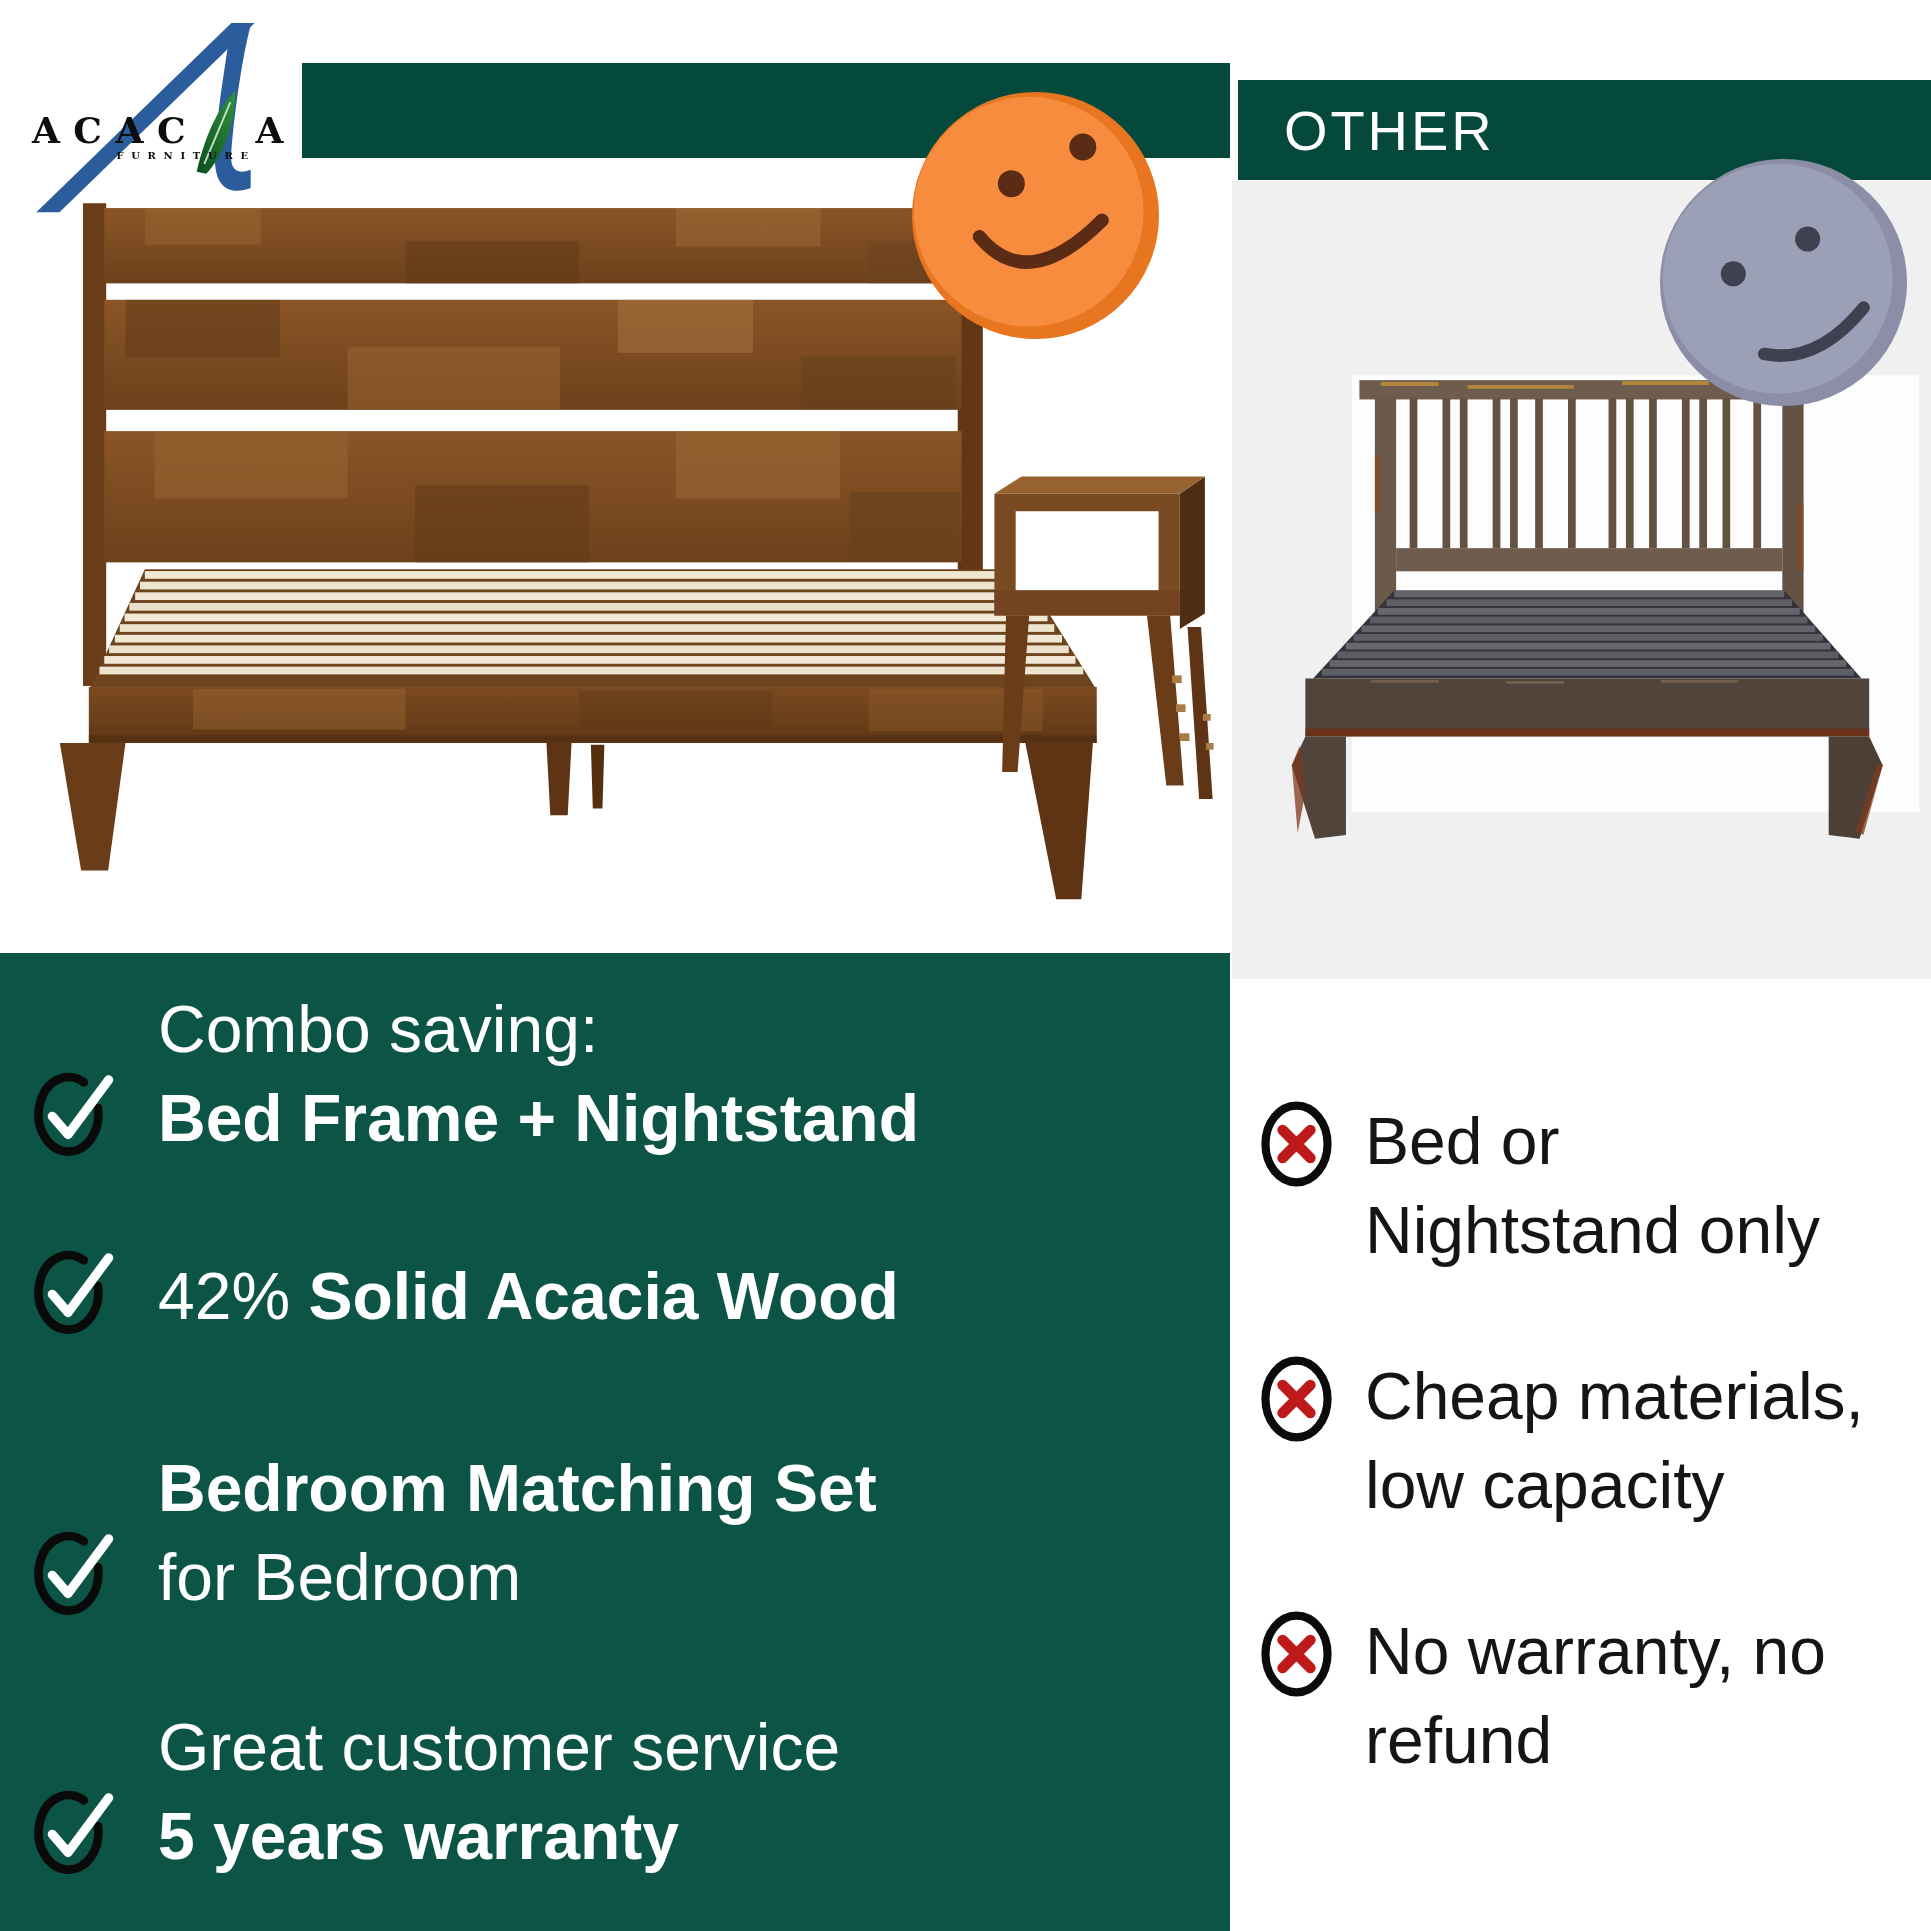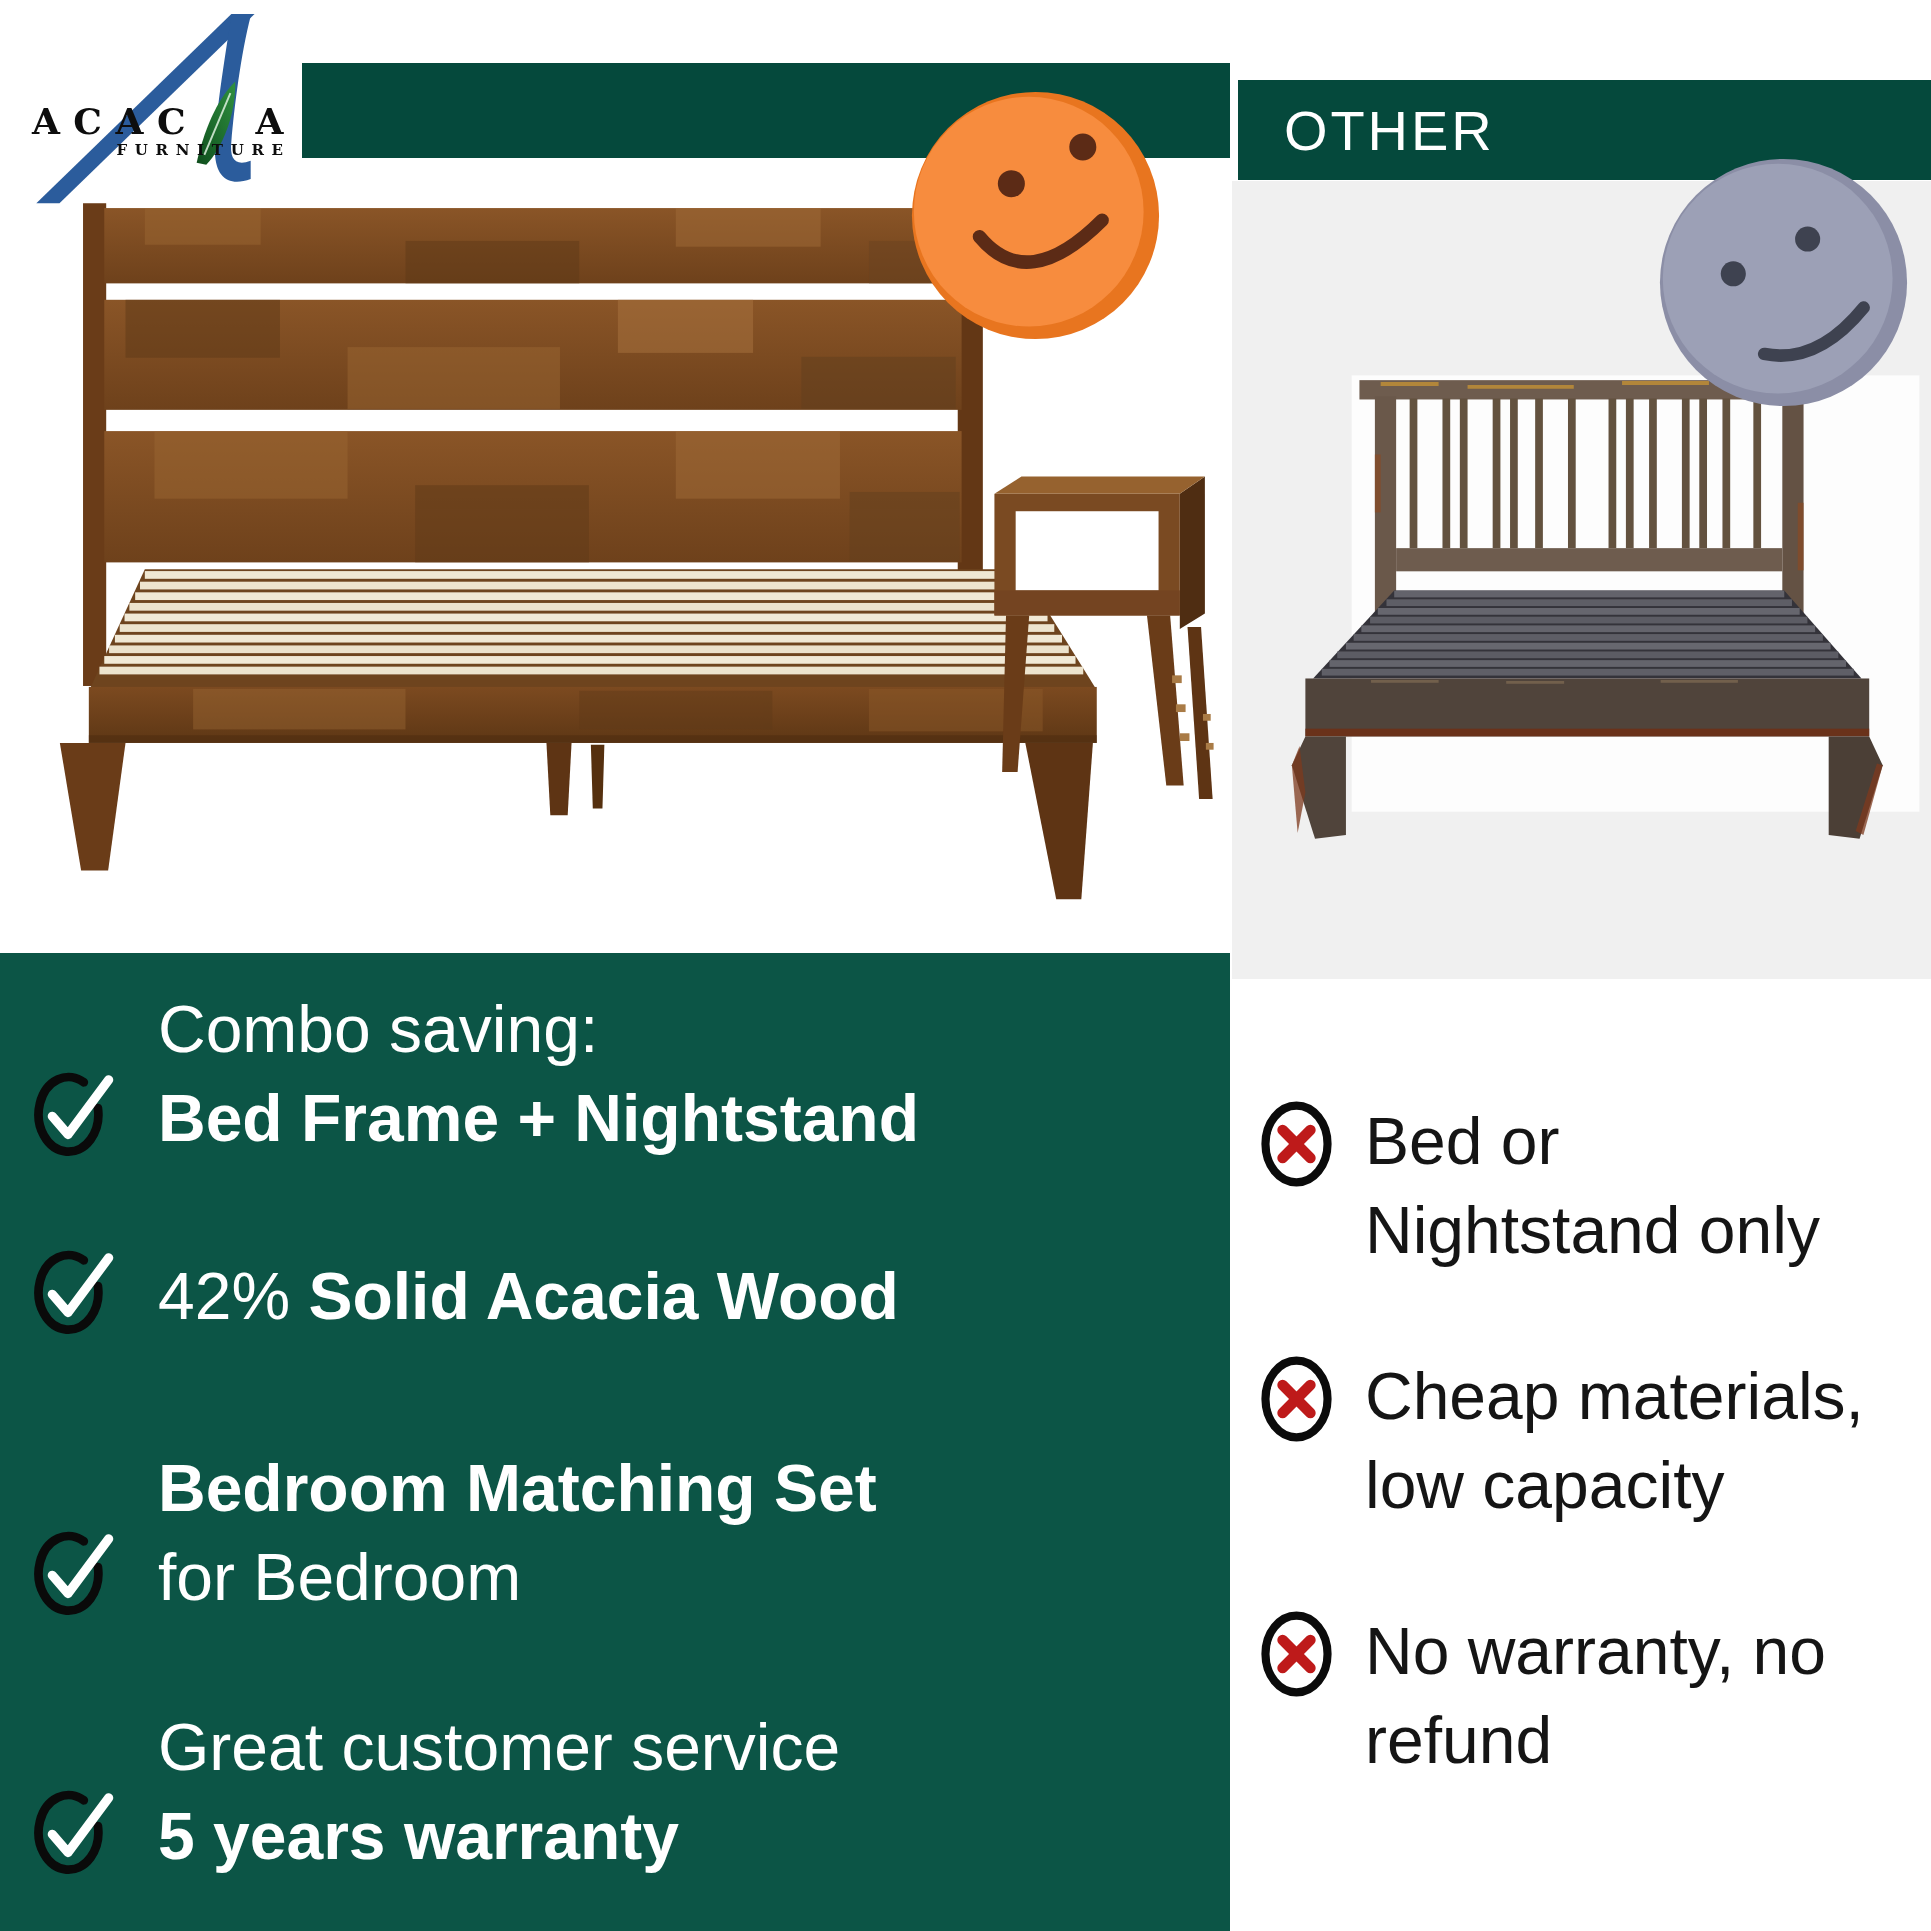--- a/index.html
+++ b/index.html
@@ -10,28 +10,28 @@
   .band-left{position:absolute;left:302px;top:63px;width:928px;height:95px;background:#05493C;}
   .band-right{position:absolute;left:1238px;top:80px;width:795px;height:100px;background:#05493C;
               display:flex;align-items:center;}
   .other-label{color:#ffffff;font-size:56px;letter-spacing:2.9px;margin-left:46px;font-weight:400;}
 
   
   .gray-panel{position:absolute;left:1232px;top:181px;width:699px;height:798px;background:#F0F0F0;}
   .green-panel{position:absolute;left:0;top:953px;width:1230px;height:978px;background:#0C5546;}
 
   
-  .logo{position:absolute;left:17.4px;top:8px;width:309px;height:172px;}
+  .logo{position:absolute;left:17.4px;top:17px;width:309px;height:172px;}
   .logo svg{position:absolute;left:0;top:0;}
   .brand-name{position:absolute;left:14.5px;top:92px;font-family:"DejaVu Serif",serif;font-weight:bold;
               font-size:36px;letter-spacing:13.5px;color:#0d0d0d;}
   .brand-name-last{position:absolute;left:238px;top:92px;font-family:"DejaVu Serif",serif;font-weight:bold;
               font-size:36px;color:#0d0d0d;}
   .brand-tagline{position:absolute;left:99px;top:133px;font-family:"DejaVu Serif",serif;font-weight:bold;
-              font-size:15px;letter-spacing:7.7px;color:#0d0d0d;}
+              font-size:10px;letter-spacing:7.7px;color:#0d0d0d;}
 
   
   .face{position:absolute;}
   .face-happy{left:910px;top:90px;}
   .face-sad{left:1658px;top:157px;}
 
   
   .photo-left-svg{position:absolute;left:0;top:154px;}
   .photo-right-svg{position:absolute;left:1232px;top:181px;}
 

